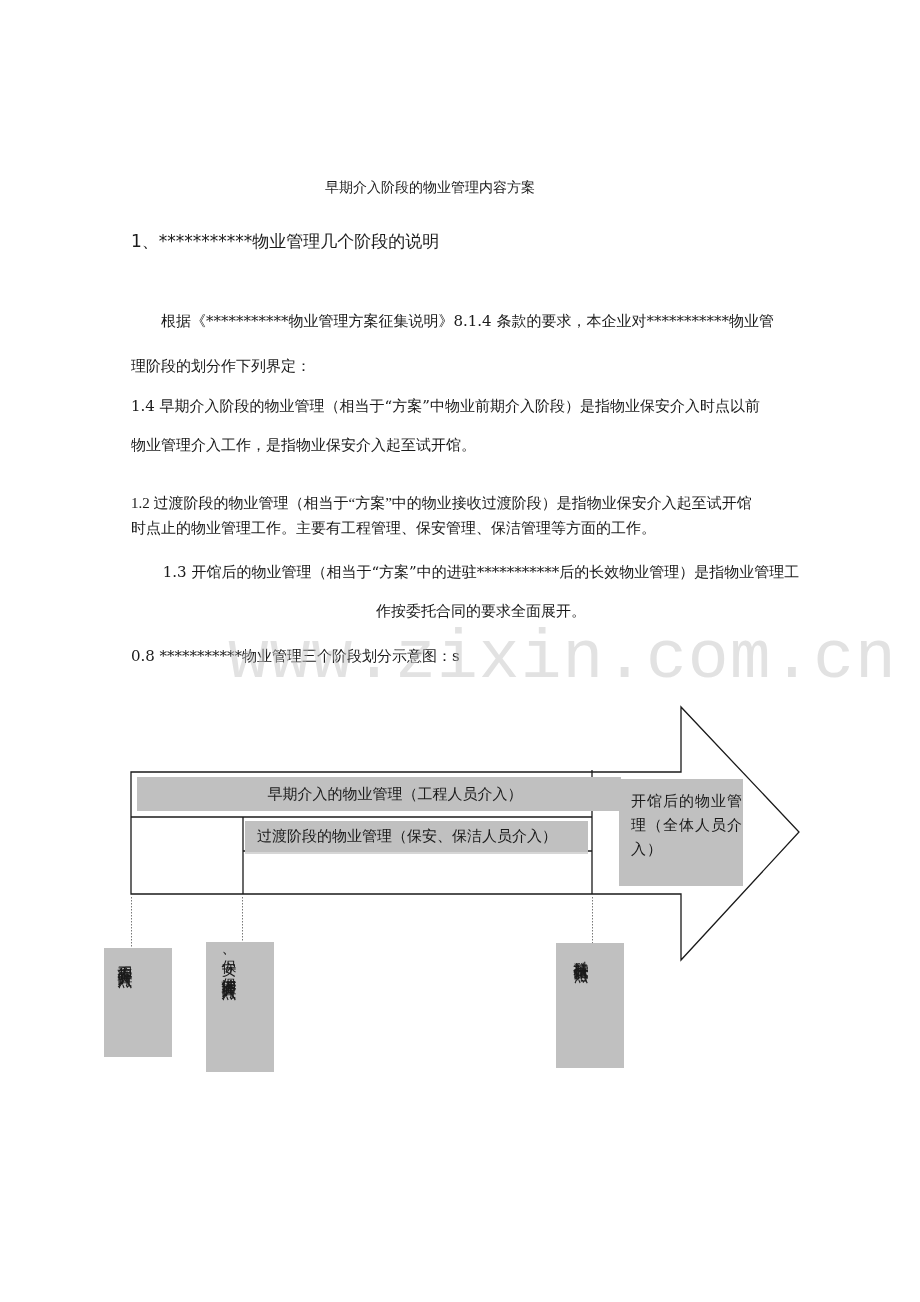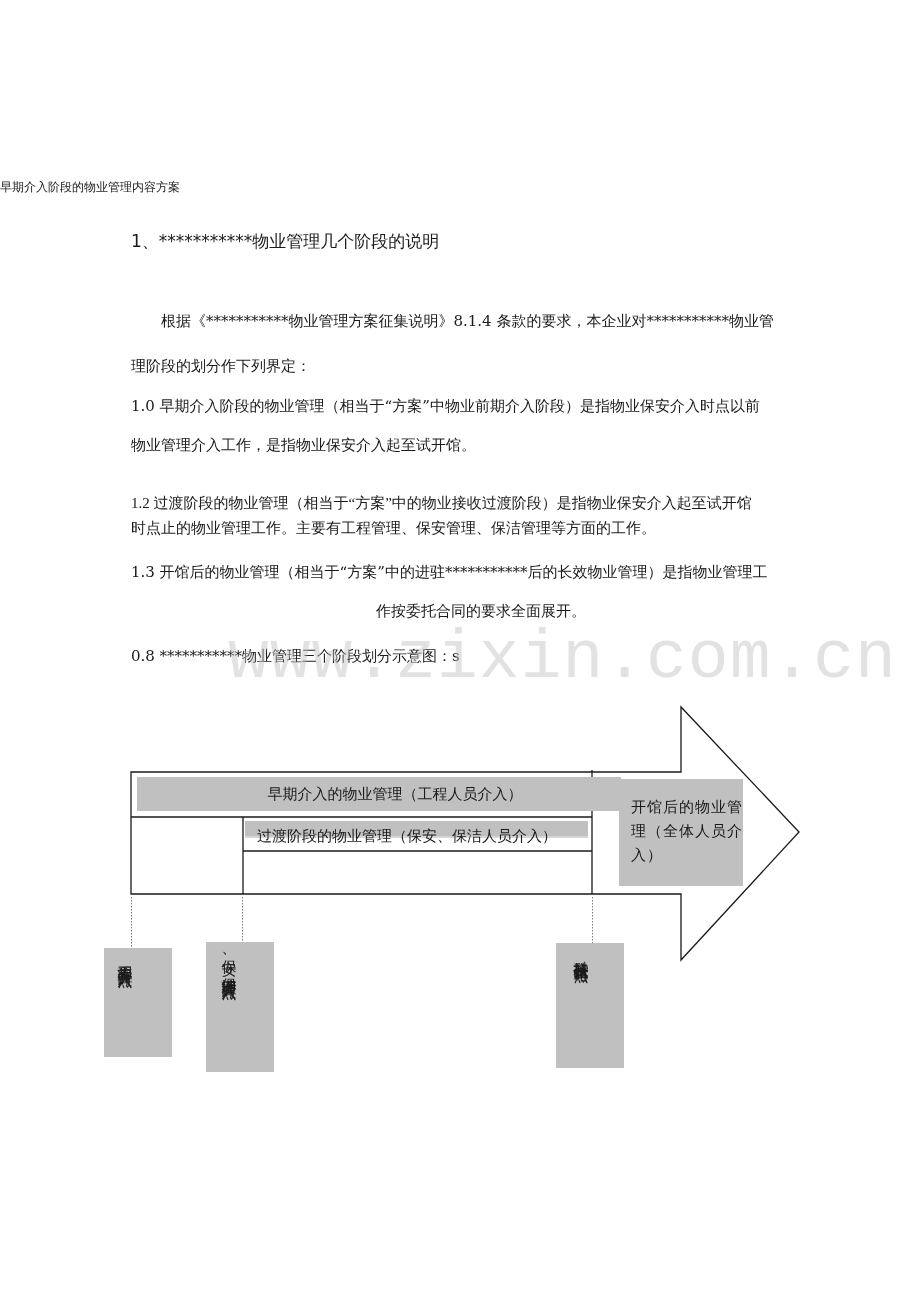--- a/index.html
+++ b/index.html
@@ -1,50 +1,50 @@
 <!DOCTYPE html>
 <html><head>
 <meta charset="utf-8">
 <style>
   html, body { margin: 0; padding: 0; background: #ffffff; }
   body { width: 920px; height: 1302px; position: relative; overflow: hidden;
          font-family: "DejaVu Serif", "Liberation Serif", serif; color: #1a1a1a; }
   .abs { position: absolute; }
-  .doc-title { left: 0; width: 860px; top: 179px; text-align: left; font-size: 12px; white-space: nowrap; }
+  .doc-title { left: 0; width: 860px; top: 179px; text-align: center; font-size: 14px; white-space: nowrap; }
   .section-heading { left: 131px; top: 230px; font-family: "DejaVu Sans", "Liberation Sans", sans-serif; font-size: 17px; white-space: nowrap; }
   .para { left: 131px; width: 700px; font-size: 15px; line-height: 39px; white-space: nowrap; }
   .watermark { left: 228px; top: 592px; font-family: Liberation Mono, monospace;
                font-size: 68px; color: rgba(190,190,190,0.45); letter-spacing: 1px; white-space: nowrap; pointer-events: none; margin-top: 28px; }
   svg.diagram { position: absolute; left: 0; top: 0; }
   .band { position: absolute; background: #c0c0c0; font-size: 15px; white-space: nowrap; padding-left: 32px; }
   .band1 { left: 137px; top: 777px; width: 452px; height: 34px; line-height: 34px; text-align: center; }
-  .band2 { left: 245px; top: 821px; width: 343px; height: 15px; line-height: 31px; padding-left: 12px; box-sizing: border-box; box-shadow: 0 2px 0 #d6d6d6; }
+  .band2 { left: 245px; top: 821px; width: 343px; height: 31px; line-height: 31px; padding-left: 12px; box-sizing: border-box; box-shadow: 0 2px 0 #d6d6d6; }
   .after-box { position: absolute; left: 619px; top: 779px; width: 124px; height: 107px; background: #c0c0c0;
-               padding: 16px 0 0 12px; box-sizing: border-box; font-size: 15px; line-height: 24px; letter-spacing: 1px; }
+               padding: 10px 0 0 12px; box-sizing: border-box; font-size: 15px; line-height: 24px; letter-spacing: 1px; }
   .vlabel { position: absolute; background: #c0c0c0; writing-mode: vertical-lr; font-size: 15px;
             line-height: 22px; letter-spacing: 1px; box-sizing: border-box; padding-top: 6px; }
   .vl1 { left: 104px; top: 948px; width: 68px; height: 109px; padding-left: 10px; }
   .vl2 { left: 206px; top: 942px; width: 68px; height: 130px; padding-left: 12px; }
   .vl3 { left: 556px; top: 943px; width: 68px; height: 125px; padding-left: 14px; }
   .vl-text { display: block; width: 44px; height: 100%; word-break: break-all; }
 </style>
 </head>
 <body>
 
 <div>
   <div class="abs doc-title">早期介入阶段的物业管理内容方案</div>
   <div class="abs section-heading">1、***********物业管理几个阶段的说明</div>
 
   <div class="abs para" style="top:302px;">　　根据《***********物业管理方案征集说明》8.1.4 条款的要求，本企业对***********物业管</div>
   <div class="abs para" style="top:347px;">理阶段的划分作下列界定：</div>
-  <div class="abs para" style="top:387px;">1.0  早期介入阶段的物业管理（相当于“方案”中物业前期介入阶段）是指物业保安介入时点以前</div>
+  <div class="abs para" style="top:387px;">1.4  早期介入阶段的物业管理（相当于“方案”中物业前期介入阶段）是指物业保安介入时点以前</div>
   <div class="abs para" style="top:426px;">物业管理介入工作，是指物业保安介入起至试开馆。</div>
   <div class="abs para" style="top:484px;font-family:Liberation Serif, serif;">1.2  过渡阶段的物业管理（相当于“方案”中的物业接收过渡阶段）是指物业保安介入起至试开馆</div>
   <div class="abs para" style="top:509px;">时点止的物业管理工作。主要有工程管理、保安管理、保洁管理等方面的工作。</div>
-  <div class="abs para" style="top:553px;">1.3  开馆后的物业管理（相当于“方案”中的进驻***********后的长效物业管理）是指物业管理工</div>
+  <div class="abs para" style="top:553px;text-align:center;">1.3  开馆后的物业管理（相当于“方案”中的进驻***********后的长效物业管理）是指物业管理工</div>
   <div class="abs para" style="top:592px;text-align:center;">作按委托合同的要求全面展开。</div>
   <div class="abs para" style="top:637px;">0.8  ***********物业管理三个阶段划分示意图：s</div>
 
   <div class="abs watermark">www.zixin.com.cn</div>
 
   <div>
     <svg class="diagram" width="920" height="1302">
 
       <path d="M131,772 L681,772 L681,707 L799,832 L681,960 L681,894 L131,894 Z" fill="#ffffff" stroke="#1a1a1a" stroke-width="1.3"></path>
 

